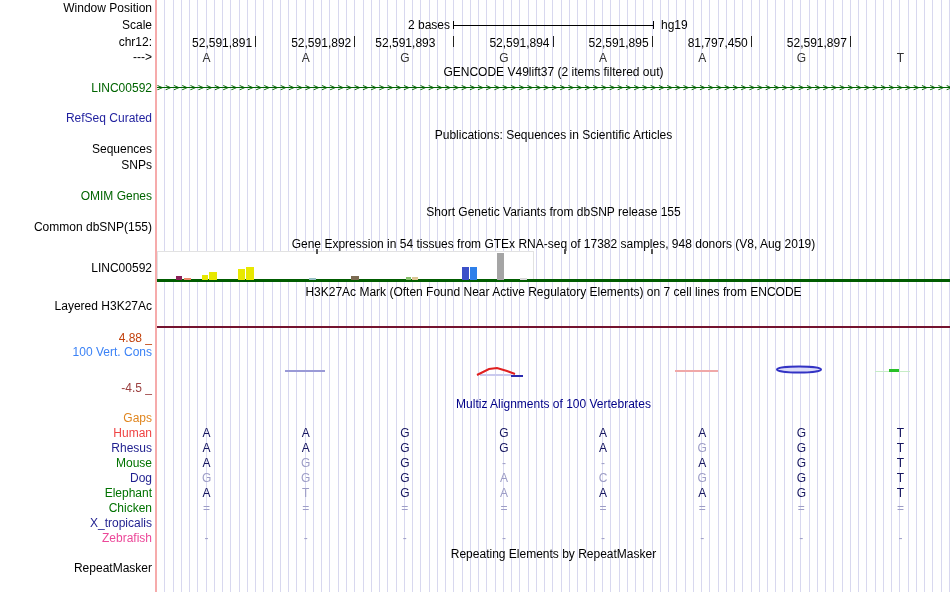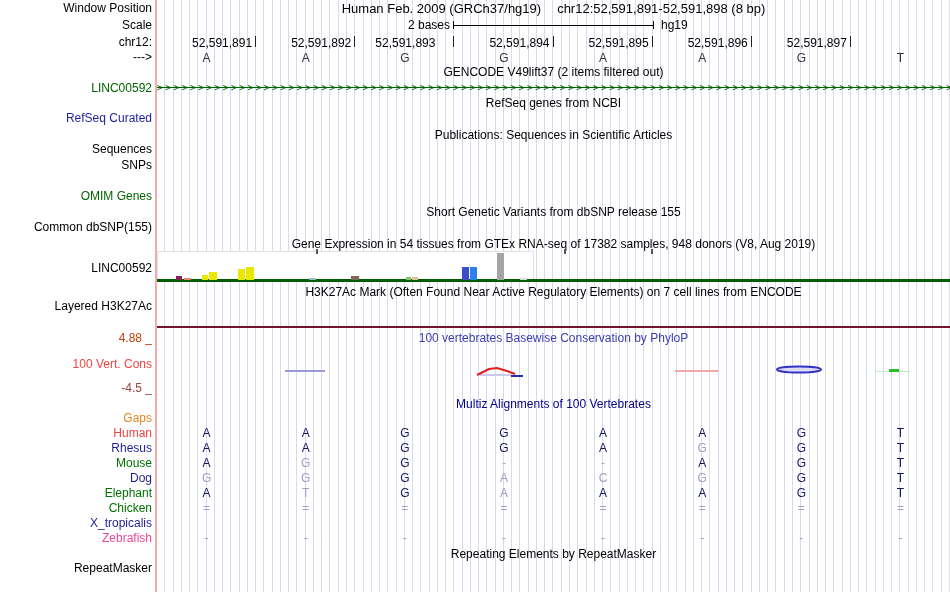--- a/index.html
+++ b/index.html
@@ -31,81 +31,76 @@
   #h3k27ac-line{position:absolute;left:157px;top:326px;width:793px;height:2px;background:#74132f;}
 </style>
 </head>
 <body>
 
 <div id="screen">
   <div id="grid"></div>
   <div id="left-border"></div>
 
   <div class="side" style="top:1px">Window Position</div>
-  <div class="ctitle" id="header-title">
-    <span>Human Feb. 2009 (GRCh37/hg19)</span><span class="gap">chr12:52,591,891-52,591,898 (8 bp)</span>
-  </div>
 
   <div class="side" style="top:18px">Scale</div>
   <div id="scale-value">2 bases</div>
   <div id="scale-line"></div>
   <div class="scale-tick" style="left:453px"></div>
   <div class="scale-tick" style="left:653px"></div>
   <div id="scale-assembly">hg19</div>
 
   <div class="side" style="top:35px">chr12:</div>
   <div class="side" style="top:50px">---&gt;</div>
 
   <div class="ctitle" style="top:65px">GENCODE V49lift37 (2 items filtered out)</div>
   <div class="side green" style="top:81px">LINC00592</div>
   <div id="gencode-line"></div>
   <div id="chevrons">&gt;&gt;&gt;&gt;&gt;&gt;&gt;&gt;&gt;&gt;&gt;&gt;&gt;&gt;&gt;&gt;&gt;&gt;&gt;&gt;&gt;&gt;&gt;&gt;&gt;&gt;&gt;&gt;&gt;&gt;&gt;&gt;&gt;&gt;&gt;&gt;&gt;&gt;&gt;&gt;&gt;&gt;&gt;&gt;&gt;&gt;&gt;&gt;&gt;&gt;&gt;&gt;&gt;&gt;&gt;&gt;&gt;&gt;&gt;&gt;&gt;&gt;&gt;&gt;&gt;&gt;&gt;&gt;&gt;&gt;&gt;&gt;&gt;&gt;&gt;&gt;&gt;&gt;&gt;&gt;&gt;&gt;&gt;&gt;&gt;&gt;&gt;&gt;&gt;&gt;&gt;&gt;&gt;&gt;&gt;&gt;&gt;&gt;&gt;&gt;&gt;&gt;&gt;&gt;&gt;&gt;&gt;&gt;&gt;&gt;</div>
 
-  <div class="ctitle" style="top:96px">RefSeq genes from NCBI</div>
   <div class="side" style="top:111px;color:#1f1f9e">RefSeq Curated</div>
 
   <div class="ctitle" style="top:128px">Publications: Sequences in Scientific Articles</div>
   <div class="side" style="top:142px">Sequences</div>
   <div class="side" style="top:158px">SNPs</div>
 
   <div class="side green" style="top:189px">OMIM Genes</div>
 
   <div class="ctitle" style="top:205px">Short Genetic Variants from dbSNP release 155</div>
   <div class="side" style="top:220px">Common dbSNP(155)</div>
 
   <div class="ctitle" style="top:237px">Gene Expression in 54 tissues from GTEx RNA-seq of 17382 samples, 948 donors (V8, Aug 2019)</div>
   <div class="side" style="top:261px">LINC00592</div>
   <div id="gtex-box"></div>
   <div id="gtex-line"></div>
 
   <div class="ctitle" style="top:285px">H3K27Ac Mark (Often Found Near Active Regulatory Elements) on 7 cell lines from ENCODE</div>
   <div class="side" style="top:299px">Layered H3K27Ac</div>
   <div id="h3k27ac-line"></div>
 
-  <div class="ctitle" style="top:331px;color:#3c3cb4">100 vertebrates Basewise Conservation by PhyloP</div>
   <div class="side" style="top:331px;color:#c2410c">4.88 _</div>
-  <div class="side" style="top:357px;color:#ef4444">100 Vert. Cons</div>
+  <div class="side" style="top:345px;color:#3b82f6">100 Vert. Cons</div>
   <div class="side" style="top:381px;color:#9c4040">-4.5 _</div>
 
   <div class="ctitle" style="top:397px;color:#000088">Multiz Alignments of 100 Vertebrates</div>
   <div class="side" style="top:411px;color:#e0861f">Gaps</div>
 
   <div class="ctitle" style="top:547px">Repeating Elements by RepeatMasker</div>
   <div class="side" style="top:561px">RepeatMasker</div>
 <div style="position: absolute; left: 162.125px; top: 36px; width: 90px; text-align: right; white-space: nowrap;">52,591,891</div>
     <div style="position: absolute; left: 255.125px; top: 36px; width: 1px; height: 11px; background: rgb(34, 34, 34);"></div>
     <div style="position: absolute; left: 261.25px; top: 36px; width: 90px; text-align: right; white-space: nowrap;">52,591,892</div>
     <div style="position: absolute; left: 354.25px; top: 36px; width: 1px; height: 11px; background: rgb(34, 34, 34);"></div>
     <div style="position: absolute; left: 360.375px; top: 36px; width: 90px; text-align: center; white-space: nowrap;">52,591,893</div>
     <div style="position: absolute; left: 453.375px; top: 36px; width: 1px; height: 11px; background: rgb(34, 34, 34);"></div>
     <div style="position: absolute; left: 459.5px; top: 36px; width: 90px; text-align: right; white-space: nowrap;">52,591,894</div>
     <div style="position: absolute; left: 552.5px; top: 36px; width: 1px; height: 11px; background: rgb(34, 34, 34);"></div>
     <div style="position: absolute; left: 558.625px; top: 36px; width: 90px; text-align: right; white-space: nowrap;">52,591,895</div>
     <div style="position: absolute; left: 651.625px; top: 36px; width: 1px; height: 11px; background: rgb(34, 34, 34);"></div>
-    <div style="position: absolute; left: 657.75px; top: 36px; width: 90px; text-align: right; white-space: nowrap;">52,591,896</div>
+    <div style="position: absolute; left: 657.75px; top: 36px; width: 90px; text-align: right; white-space: nowrap;">81,797,450</div>
     <div style="position: absolute; left: 750.75px; top: 36px; width: 1px; height: 11px; background: rgb(34, 34, 34);"></div>
     <div style="position: absolute; left: 756.875px; top: 36px; width: 90px; text-align: right; white-space: nowrap;">52,591,897</div>
     <div style="position: absolute; left: 849.875px; top: 36px; width: 1px; height: 11px; background: rgb(34, 34, 34);"></div>
     <div style="position: absolute; left: 191.562px; top: 51px; width: 30px; text-align: center; color: rgb(51, 51, 51);">A</div>
     <div style="position: absolute; left: 290.688px; top: 51px; width: 30px; text-align: center; color: rgb(51, 51, 51);">A</div>
     <div style="position: absolute; left: 389.812px; top: 51px; width: 30px; text-align: center; color: rgb(51, 51, 51);">G</div>
     <div style="position: absolute; left: 488.938px; top: 51px; width: 30px; text-align: center; color: rgb(51, 51, 51);">G</div>
     <div style="position: absolute; left: 588.062px; top: 51px; width: 30px; text-align: center; color: rgb(51, 51, 51);">A</div>
     <div style="position: absolute; left: 687.188px; top: 51px; width: 30px; text-align: center; color: rgb(51, 51, 51);">A</div>
     <div style="position: absolute; left: 786.312px; top: 51px; width: 30px; text-align: center; color: rgb(51, 51, 51);">G</div>

